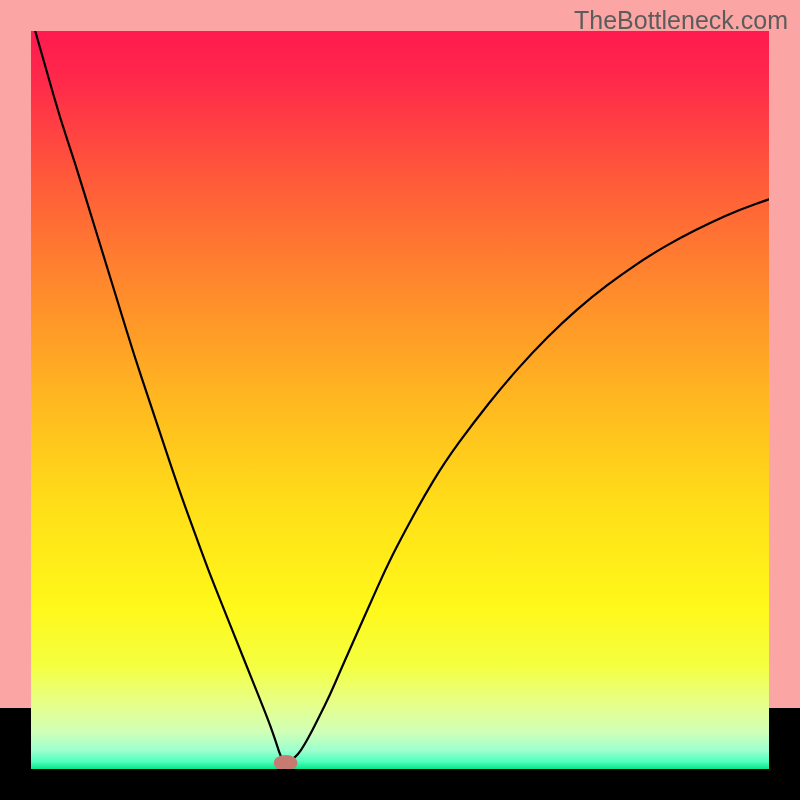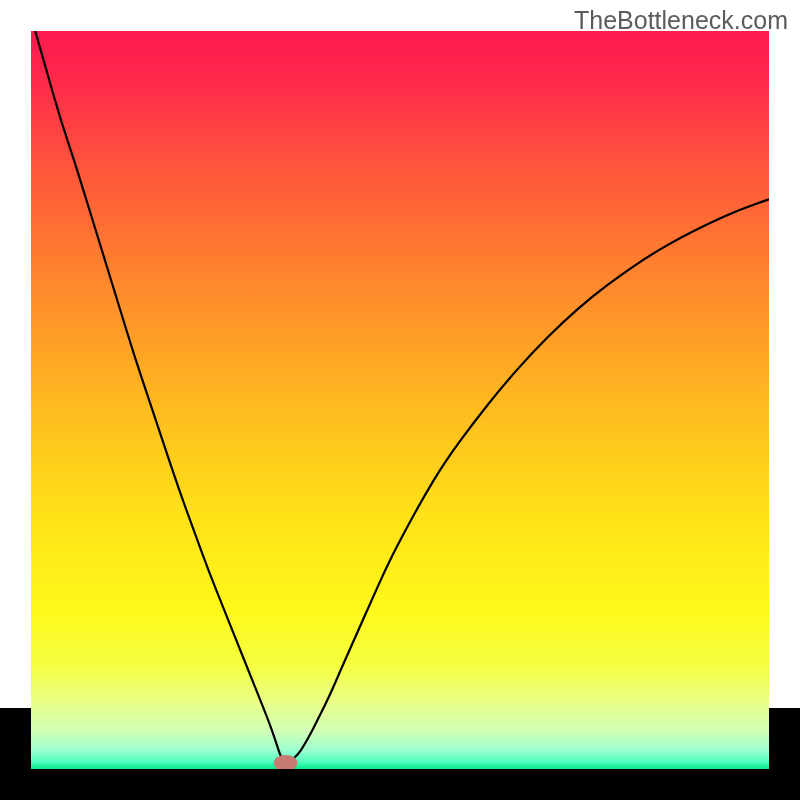--- a/index.html
+++ b/index.html
@@ -10,21 +10,21 @@
     background: #000;
     overflow: hidden;
     font-family: Arial, Helvetica, sans-serif;
   }
   .frame {
     position: absolute;
     top: 0;
     left: 0;
     width: 800px;
     height: 708px;
-    background: #ffffff;
+    background: #fca5a5;
   }
   .plot-area {
     position: absolute;
     top: 31px;
     left: 31px;
     width: 738px;
     height: 738px;
   }
   .watermark {
     position: absolute;

